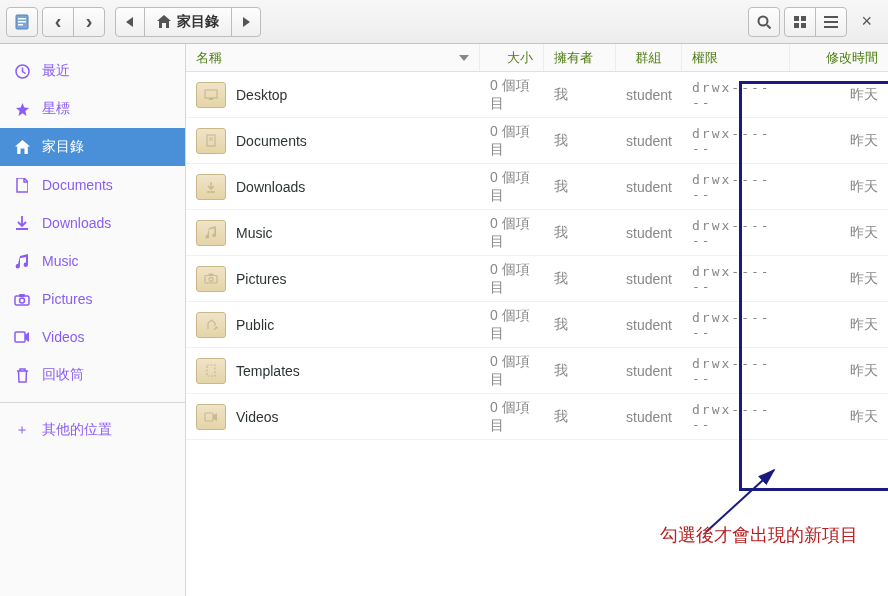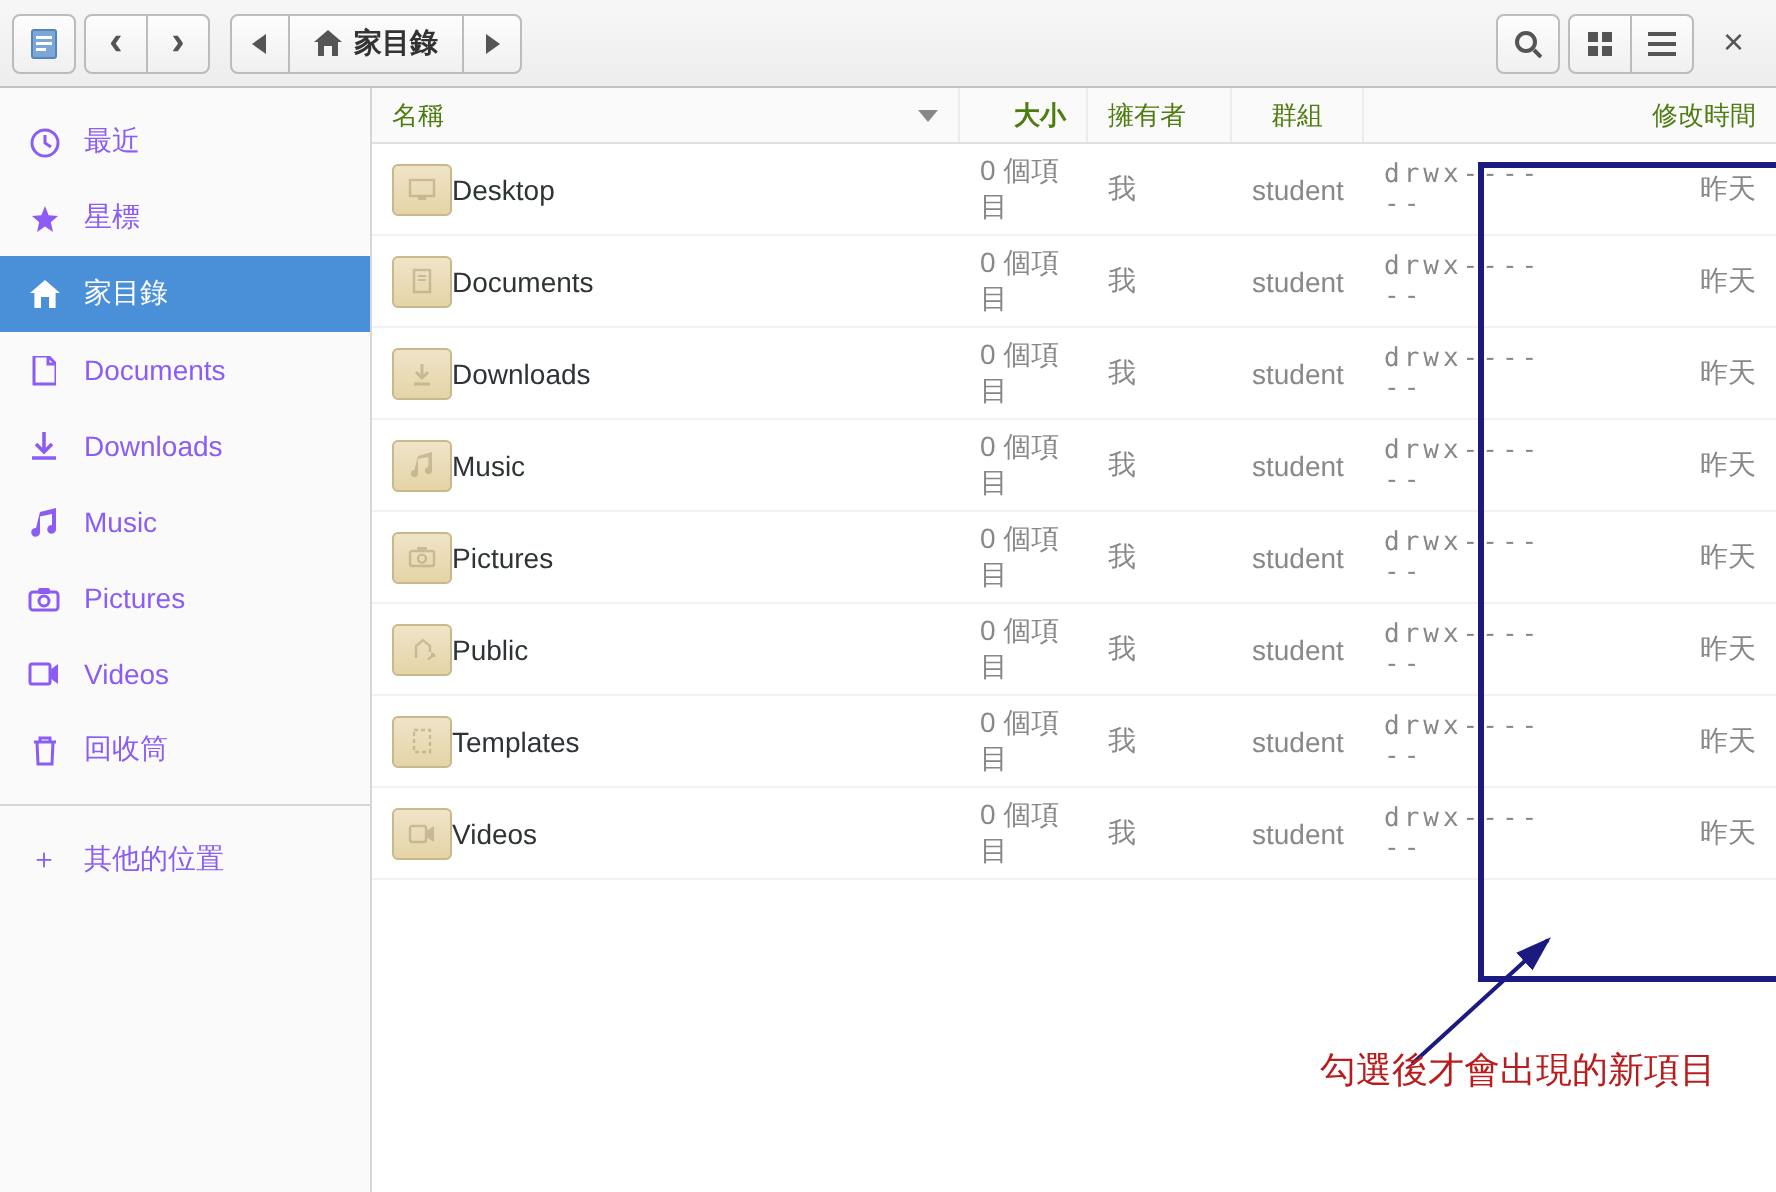--- a/index.html
+++ b/index.html
@@ -79,36 +79,36 @@
       height: 28px;
       display: flex;
       align-items: center;
       border-bottom: 1px solid #e0e0e0;
       background: #fafafa;
       color: #4d7c0f;
       font-size: 13px;
     }
     .col { padding: 0 10px; border-right: 1px solid #ececec; display: flex; align-items: center; height: 100%; }
     .col.name { width: 294px; justify-content: space-between; }
-    .col.size { width: 64px; justify-content: flex-end; font-weight: bold; }
+    .col.size { width: 64px; justify-content: flex-end; }
     .col.owner { width: 72px; }
     .col.group { width: 66px; justify-content: center; }
     .col.perm { width: 108px; }
     .col.mod { flex: 1; justify-content: flex-end; border-right: none; }
     .rows { overflow-y: auto; }
     .row {
       height: 46px;
       display: flex;
       align-items: center;
       border-bottom: 1px solid #f2f2f2;
       color: #888;
       font-size: 14px;
     }
     .cell { padding: 0 10px; display: flex; align-items: center; height: 100%; }
-    .cell.name { width: 294px; color: #2e3436; }
+    .cell.name { width: 294px; gap: 10px; color: #2e3436; }
     .cell.size { width: 64px; justify-content: flex-end; }
     .cell.owner { width: 72px; }
     .cell.group { width: 66px; }
     .cell.perm { width: 108px; letter-spacing: 2px; font-family: monospace; font-size: 13px; }
     .cell.mod { flex: 1; justify-content: flex-end; }
     .folder-ic {
       width: 30px; height: 26px;
       background: linear-gradient(#f0e4c8, #e4d4a8);
       border: 1px solid #c8b88a;
       border-radius: 3px;
@@ -296,20 +296,23 @@
       </div>
       <div class="col size">
           <span>大小</span>
         </div>
       <div class="col owner">
           <span>擁有者</span>
         </div>
       <div class="col group">
           <span>群組</span>
         </div>
+      <div class="col perm">
+          <span>權限</span>
+        </div>
       <div class="col mod">
           <span>修改時間</span>
         </div>
     </div>
     <div class="rows" id="rows">
         <div class="row">
           <div class="cell name">
             <span class="folder-ic">
               <svg width="14" height="12" viewBox="0 0 14 12">
                 <rect x="1" y="1" width="12" height="8" fill="none" stroke="#8a7a50" stroke-width="1.2"></rect>

